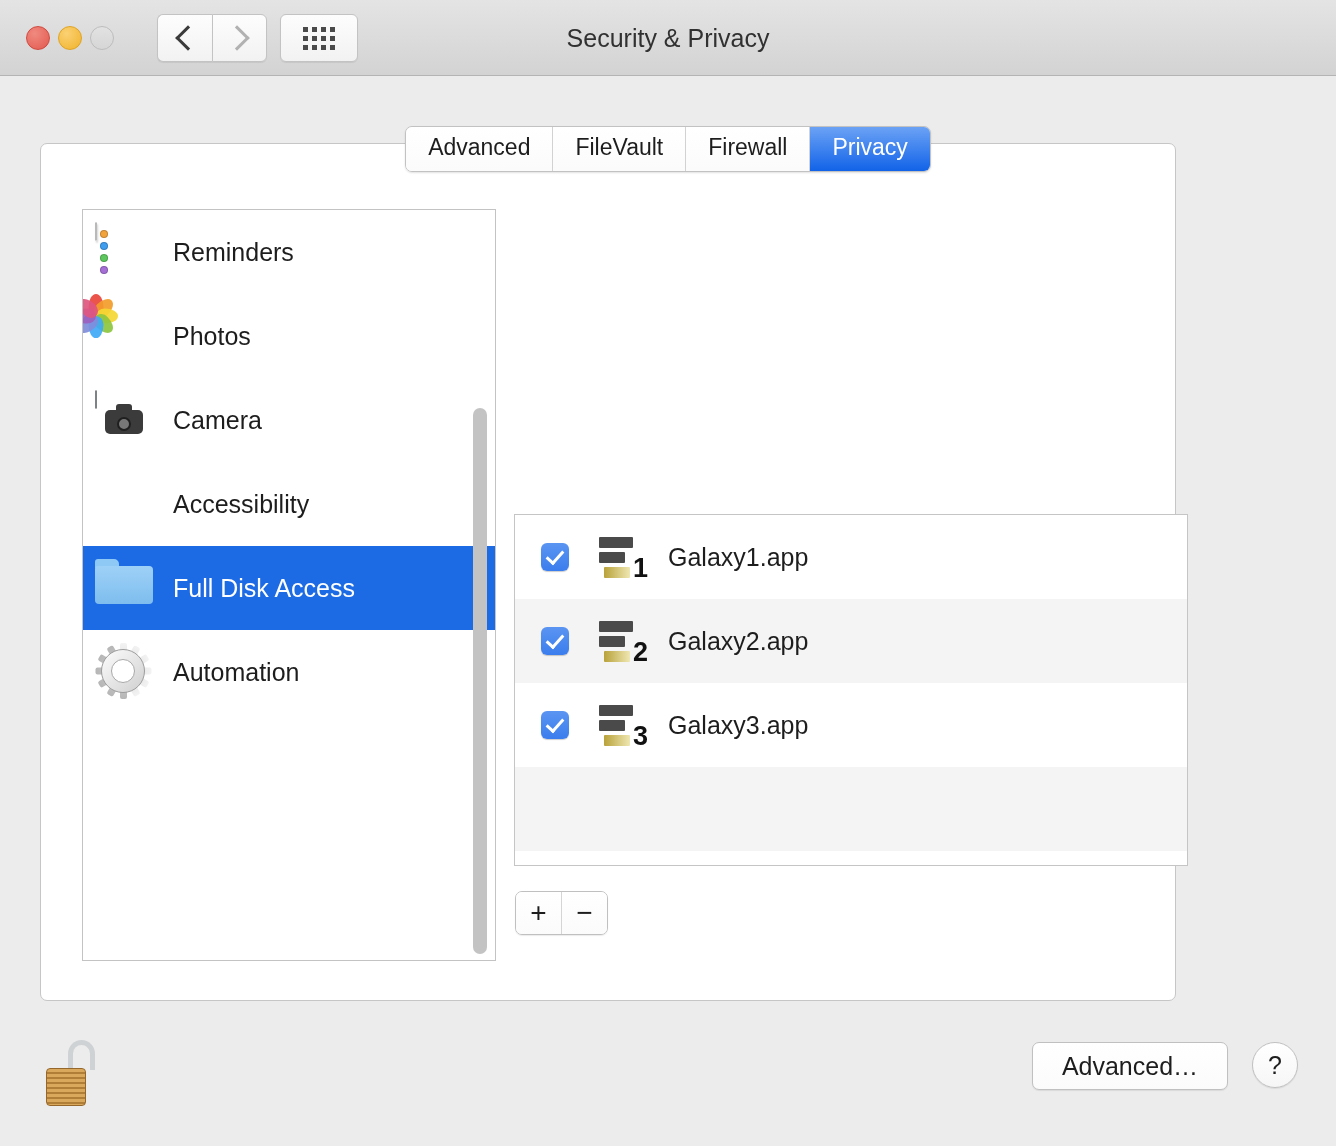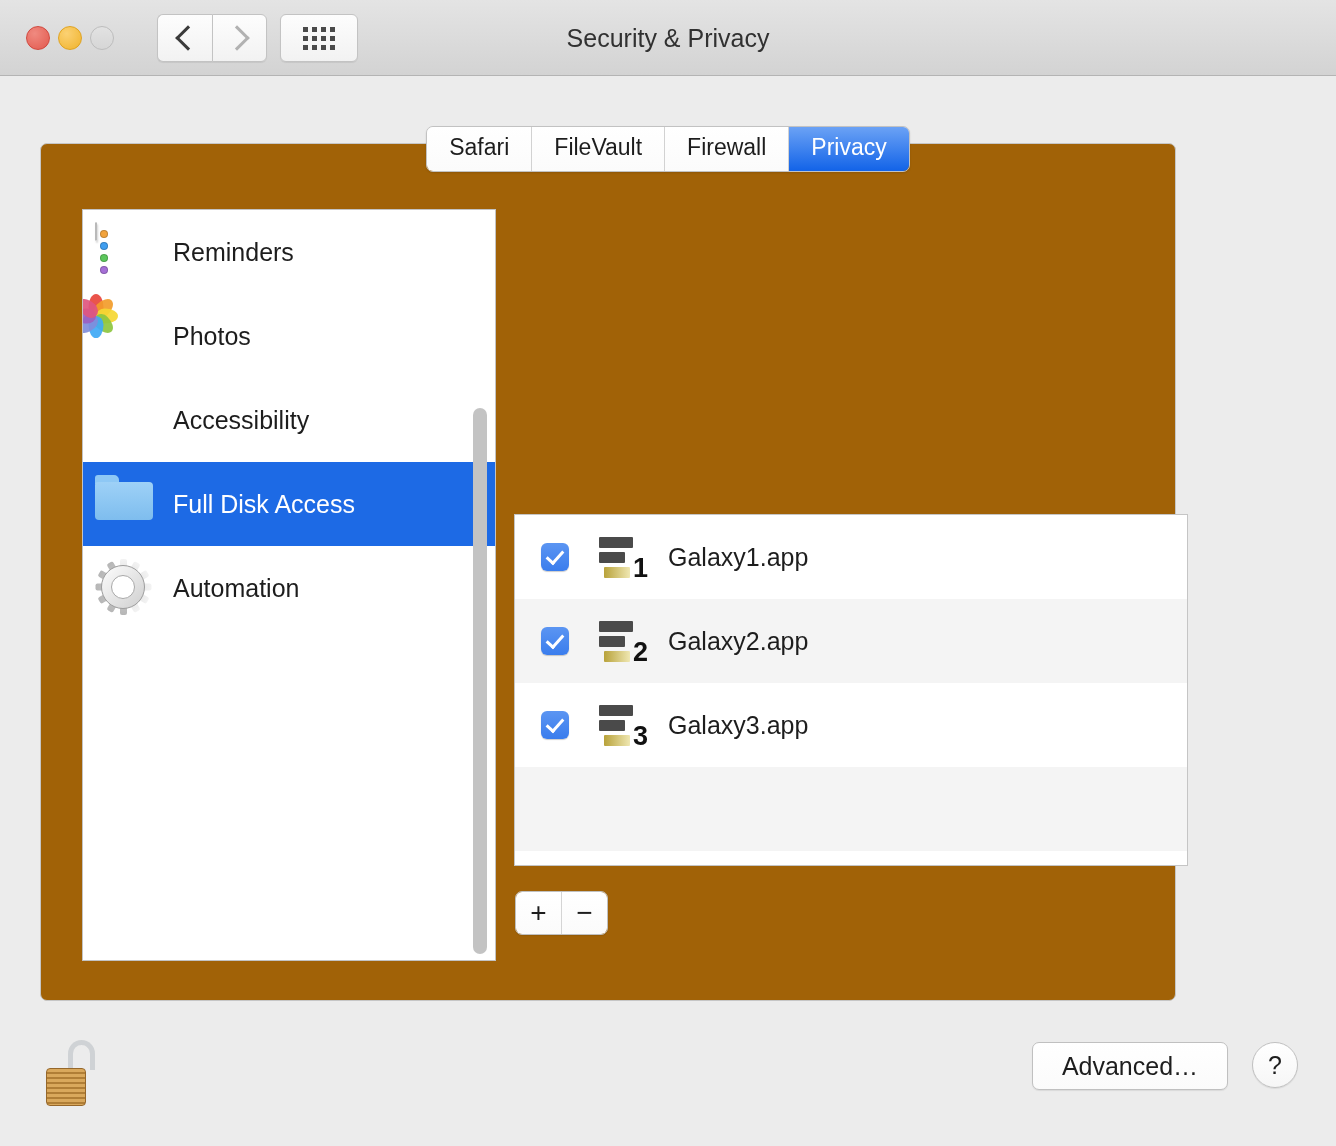--- a/index.html
+++ b/index.html
@@ -150,21 +150,21 @@
     background: linear-gradient(to bottom, #6ba2f5 0%, #1263e8 100%);
     color: #ffffff;
     text-align: center;
   }
 
   
   .content {
     position: absolute;
     left: 40px; top: 143px;
     width: 1136px; height: 858px;
-    background: #a16207;
+    background: #ffffff;
     border: 1px solid #c6c6c6;
     border-radius: 7px;
     box-sizing: border-box;
   }
 
   
   .sidebar {
     position: absolute;
     left: 41px; top: 65px;
     width: 414px; height: 752px;
@@ -688,20 +688,28 @@
             <i style="background:#8dc63f;transform:translate(-50%,-100%) rotate(135deg);"></i>
             <i style="background:#3fa9f5;transform:translate(-50%,-100%) rotate(180deg);"></i>
             <i style="background:#7f8ddb;transform:translate(-50%,-100%) rotate(225deg);"></i>
             <i style="background:#9b5fc0;transform:translate(-50%,-100%) rotate(270deg);"></i>
             <i style="background:#e0567f;transform:translate(-50%,-100%) rotate(315deg);"></i>
           </span>
         </span>
         <span class="side-label">Photos</span>
       </div>
 
+      <div class="side-item">
+        <span class="side-ico">
+          <span class="ico-sq">
+            <span class="cam-body"></span><span class="cam-lens"></span>
+          </span>
+        </span>
+        <span class="side-label">Camera</span>
+      </div>
 
 
       <div class="side-item">
         <span class="side-ico">
           <span class="ico-access">
             <span class="ring"></span><span class="head"></span><span class="body"></span>
             <span class="legs">
                 <i style="left:3px;transform:rotate(14deg);"></i>
                 <i style="right:3px;transform:rotate(-14deg);"></i>
               </span>
@@ -785,21 +793,21 @@
 
     <div class="pmgroup">
       <div class="pmbtn plus">+</div>
       <div class="pmbtn minus">−</div>
     </div>
   </div>
 </div>
 
 <div class="tabwrap">
   <div class="tabs">
-    <div class="tab">Safari</div>
+    <div class="tab">Advanced</div>
     <div class="tab">FileVault</div>
     <div class="tab">Firewall</div>
     <div class="tab active">Privacy</div>
   </div>
 </div>
 
 <div class="bottom">
   <div class="lock">
     <span class="shackle"></span>
       <span class="bodyl"></span>

